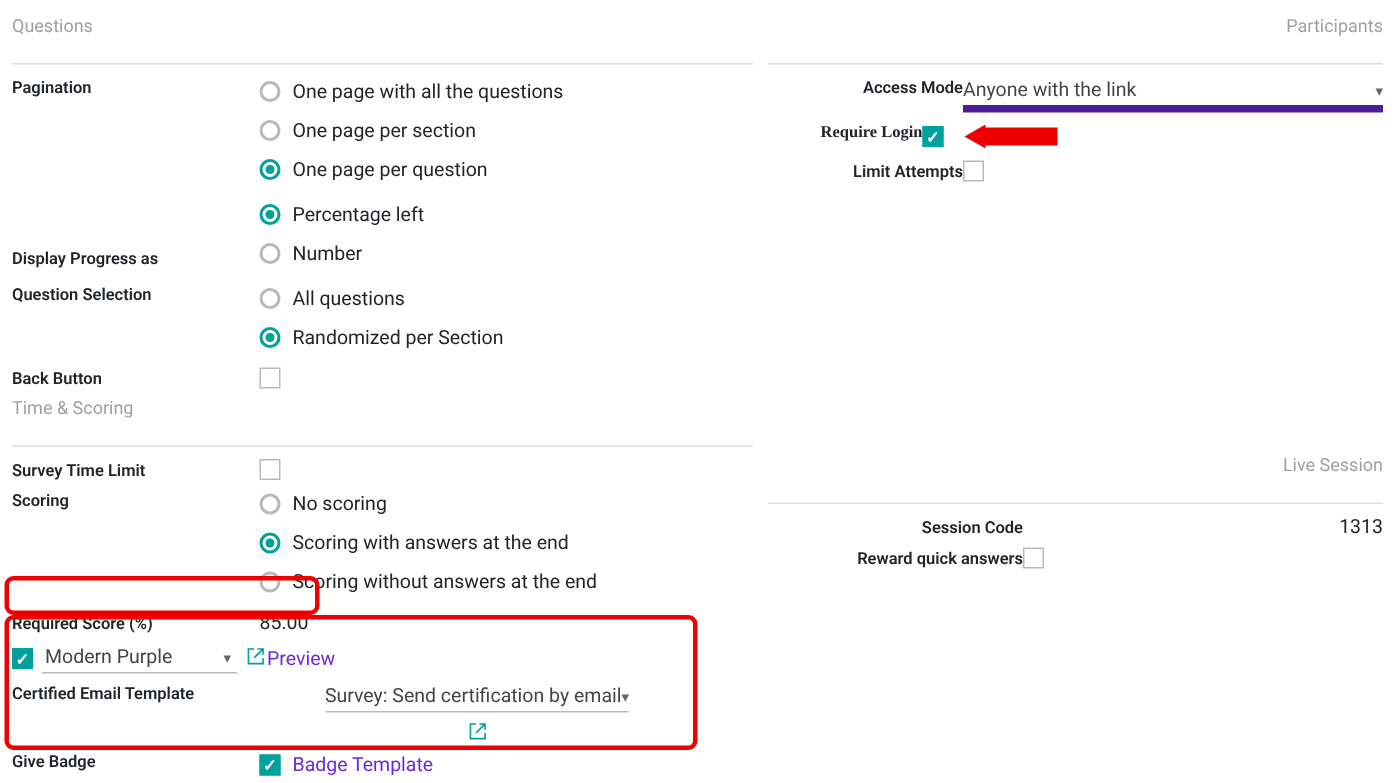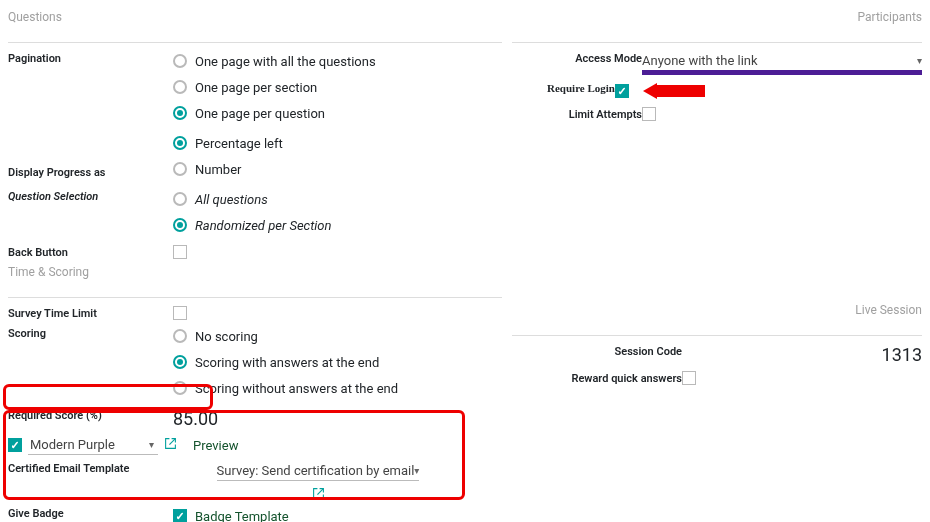--- a/index.html
+++ b/index.html
@@ -36,37 +36,37 @@
   .radio-row, .check-row { display: flex; align-items: center; gap: 8px; font-size: 13px; color: #212529; min-height: 20px;}
   .radio { width: 14px; height: 14px; border: 2px solid #b9b9b9; border-radius: 50%; display: inline-flex; align-items: center; justify-content: center; flex-shrink:0; cursor:pointer;}
   .radio.checked { border-color: #00a09d; }
   .radio.checked::after { content:""; width:6px; height:6px; background:#00a09d; border-radius:50%; }
   .checkbox { width: 14px; height: 14px; border: 1px solid #b9b9b9; display:inline-flex; align-items:center; justify-content:center; flex-shrink:0; cursor:pointer; background:#fff;}
   .checkbox.checked { background:#00a09d; border-color:#00a09d; }
   .checkbox.checked::after { content:"✓"; color:#fff; font-size:11px; line-height:1; font-weight:bold;}
   .dropdown-row { display:flex; align-items:center; gap:6px; }
   .dd-select { display:flex; align-items:center; gap:4px; border-bottom:1px solid #bbb; padding:2px 4px 2px 2px; color:#444; min-width:130px; justify-content:space-between; cursor:pointer;}
   .dd-caret { font-size:10px; color:#666;}
-  .link-teal { color:#14532d; font-size:13px; cursor:pointer; display:inline-flex; align-items:center; gap:16px;}
+  .link-teal { color:#6d28d9; font-size:13px; cursor:pointer; display:inline-flex; align-items:center; gap:1px;}
   .ext-link-icon svg, .preview-icon svg { width:13px; height:13px; }
   .template-row { display:flex; align-items:center; gap:6px; width:290px;flex-direction:column;}
   .template-select { flex:1; display:flex; justify-content:space-between; align-items:center; border-bottom:1px solid #bbb; padding:2px 0; color:#444; cursor:pointer;}
   .hl-red { position:absolute; border:3px solid #ee0000; border-radius:6px; pointer-events:none; }
   
   .access-select { width: 280px; border:none; border-bottom:5px solid #4c1d95; font-size:13px; padding:2px 0; display:flex; justify-content:space-between; align-items:center; cursor:pointer; color:#444;}
   .red-arrow { display:inline-block; margin-left:6px; position:relative; height:16px; width:64px;}
   .red-arrow::before{
     content:""; position:absolute; left:0; top:2px; width:0; height:0;
     border-top:8px solid transparent; border-bottom:8px solid transparent; border-right:14px solid #ee0000;
     margin-top:-2px;
   }
   .red-arrow::after{
     content:""; position:absolute; left:12px; top:2px; height:12px; width:50px; background:#ee0000;
   }
-  .plain-readonly { font-size:18px; color:#212529;}
+  .plain-readonly { font-size:13px; color:#212529;}
 </style>
 </head>
 <body>
 
 <div class="cols">
 
   <div class="col-left">
     <div class="section-header">Questions</div>
 
     <div class="row">
@@ -94,21 +94,21 @@
           <span class="radio checked"></span>
           <span>Percentage left</span>
         </div>
         <div class="radio-row">
           <span class="radio"></span>
           <span>Number</span>
         </div>
       </div>
     </div>
 
-    <div class="row" style="margin-top:10px;font-style:italic;">
+    <div class="row" style="margin-top:10px;">
       <div class="label">Question Selection</div>
       <div class="value">
         <div class="radio-row">
           <span class="radio"></span>
           <span>All questions</span>
         </div>
         <div class="radio-row">
           <span class="radio checked"></span>
           <span>Randomized per Section</span>
         </div>

